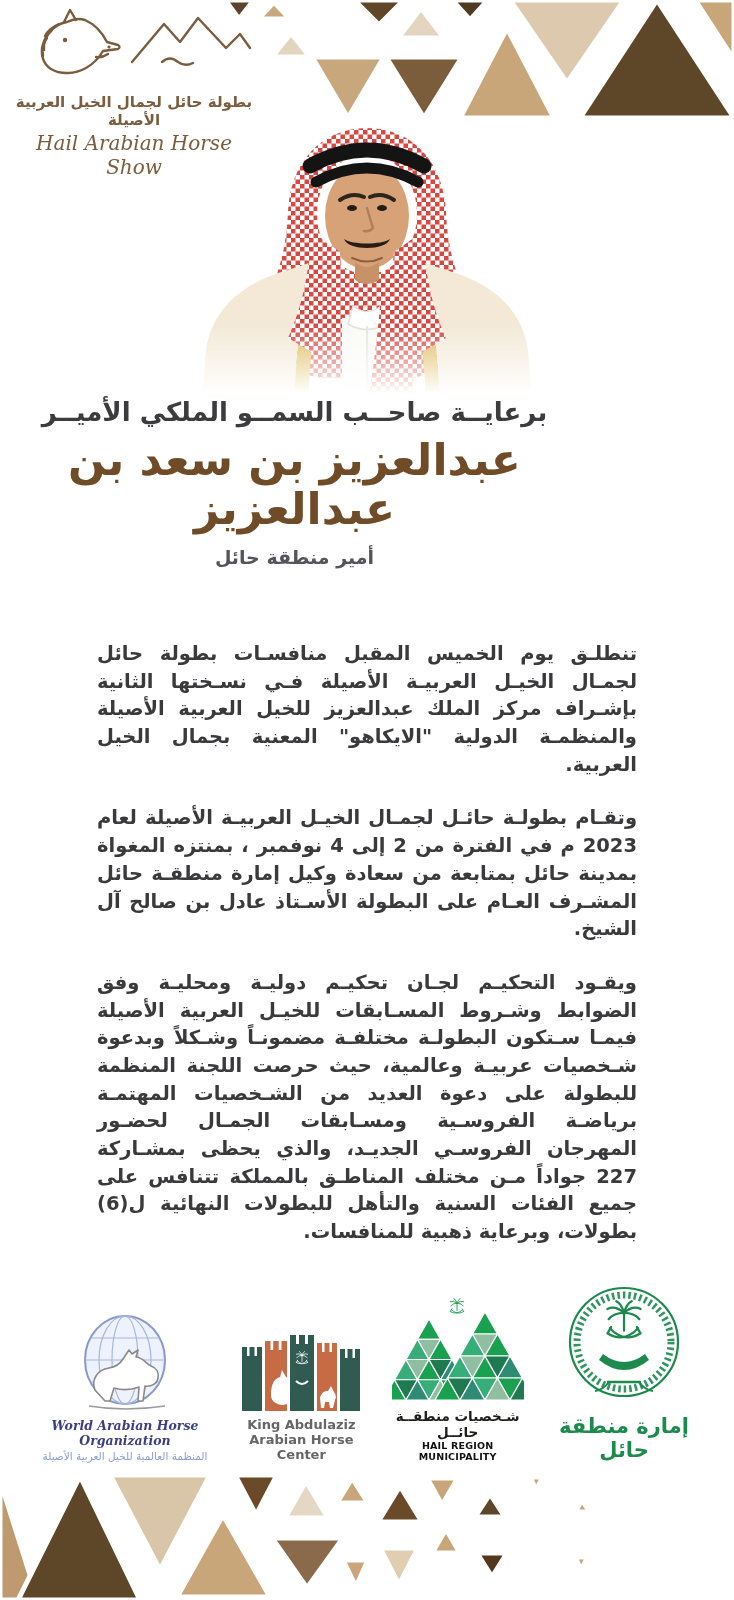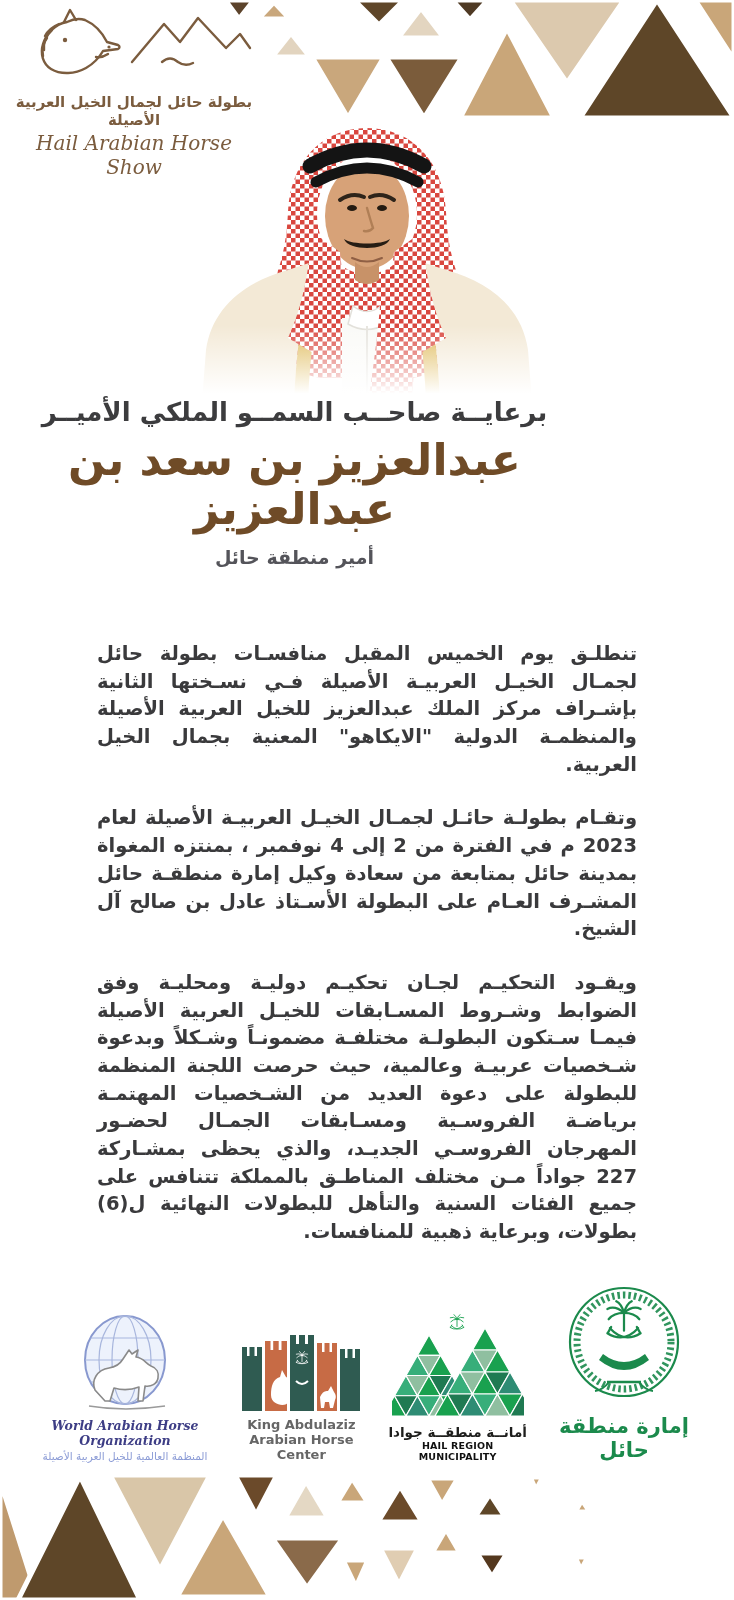--- a/index.html
+++ b/index.html
@@ -247,21 +247,21 @@
             <polygon points="105.5,80 130.5,80 118,58" fill="#2E8C74" stroke="#fff" stroke-width="1.2"></polygon>
             <polygon points="43,102 68,102 55.5,80" fill="#19A14F" stroke="#fff" stroke-width="1.2"></polygon>
             <polygon points="55.5,80 80.5,80 68,102" fill="#1F7A52" stroke="#fff" stroke-width="1.2"></polygon>
             <polygon points="68,102 93,102 80.5,80" fill="#2E8C74" stroke="#fff" stroke-width="1.2"></polygon>
             <polygon points="80.5,80 105.5,80 93,102" fill="#37AE7A" stroke="#fff" stroke-width="1.2"></polygon>
             <polygon points="93,102 118,102 105.5,80" fill="#8FBFA0" stroke="#fff" stroke-width="1.2"></polygon>
             <polygon points="105.5,80 130.5,80 118,102" fill="#19A14F" stroke="#fff" stroke-width="1.2"></polygon>
             <polygon points="118,102 143,102 130.5,80" fill="#1F7A52" stroke="#fff" stroke-width="1.2"></polygon>
           </g>
       </svg>
-      <div class="mun-cap">أمانــة منطقــة جوادا</div>
+      <div class="mun-cap">شـخصيات منطقــة حائــل</div>
       <div class="mun-cap-en">HAIL REGION MUNICIPALITY</div>
     </div>
 
     <div class="logo-block" style="width:160px;">
       <svg width="150" height="122" viewBox="0 0 150 122">
         <circle cx="75" cy="58" r="54" fill="none" stroke="#1B8A4C" stroke-width="2.2"></circle>
         <circle cx="75" cy="58" r="47" fill="none" stroke="#1B8A4C" stroke-width="7" stroke-dasharray="2.5 3" opacity="0.9"></circle>
         <use href="#palm-swords" x="43" y="16" width="64" height="64" color="#1B8A4C"></use>
         <path d="M50,76 Q75,96 100,76 L96,70 Q75,86 54,70 Z" fill="#1B8A4C"></path>
         <path d="M58,98 h34" stroke="#1B8A4C" stroke-width="2.5"></path>

